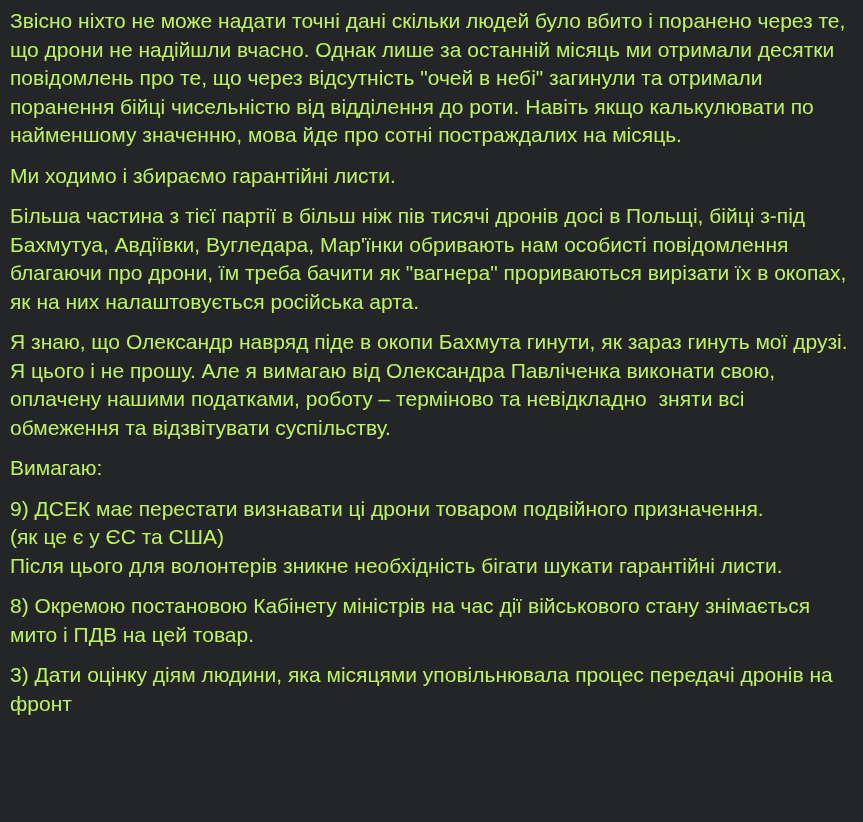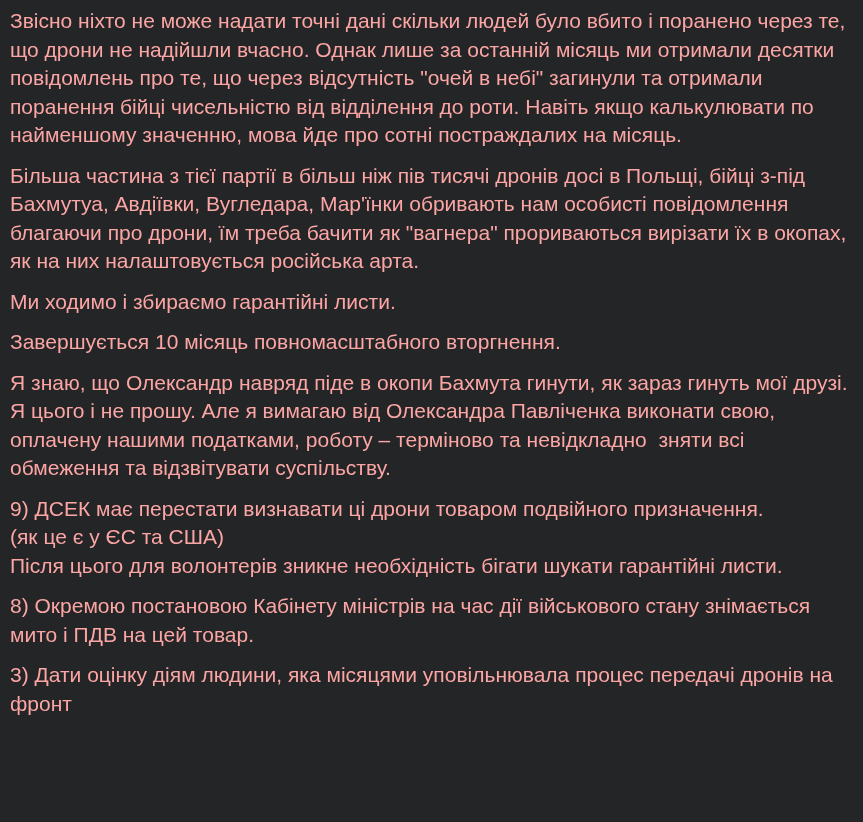--- a/index.html
+++ b/index.html
@@ -10,36 +10,36 @@
     background: #242526;
     overflow: hidden;
     box-sizing: border-box;
   }
   .post-text {
     padding: 7px 12px 0 10px;
     font-family: "Liberation Sans", "DejaVu Sans", sans-serif;
     font-size: 21px;
     line-height: 28.5px;
     font-weight: 400;
-    color: #fca5a5;
+    color: #bef264;
     -webkit-font-smoothing: antialiased;
   }
   .post-text p {
     margin: 0 0 12px 0;
     white-space: pre-wrap; 
     word-wrap: break-word;
   }
 </style>
 </head>
 <body>
 
 <div class="post-text">
   <p>Звісно ніхто не може надати точні дані скільки людей було вбито і поранено через те, що дрони не надійшли вчасно. Однак лише за останній місяць ми отримали десятки повідомлень про те, що через відсутність "очей в небі" загинули та отримали поранення бійці чисельністю від відділення до роти. Навіть якщо калькулювати по найменшому значенню, мова йде про сотні постраждалих на місяць.</p>
+  <p>Ми ходимо і збираємо гарантійні листи.</p>
   <p>Більша частина з тієї партії в більш ніж пів тисячі дронів досі в Польщі, бійці з-під Бахмутуа, Авдіївки, Вугледара, Мар'їнки обривають нам особисті повідомлення благаючи про дрони, їм треба бачити як "вагнера" прориваються вирізати їх в окопах, як на них налаштовується російська арта.</p>
-  <p>Ми ходимо і збираємо гарантійні листи.</p>
-  <p>Завершується 10 місяць повномасштабного вторгнення.</p>
   <p>Я знаю, що Олександр навряд піде в окопи Бахмута гинути, як зараз гинуть мої друзі. Я цього і не прошу. Але я вимагаю від Олександра Павліченка виконати свою, оплачену нашими податками, роботу – терміново та невідкладно  зняти всі обмеження та відзвітувати суспільству.</p>
+  <p>Вимагаю:</p>
   <p>9) ДСЕК має перестати визнавати ці дрони товаром подвійного призначення.
 (як це є у ЄС та США)
 Після цього для волонтерів зникне необхідність бігати шукати гарантійні листи.</p>
   <p>8) Окремою постановою Кабінету міністрів на час дії військового стану знімається мито і ПДВ на цей товар.</p>
   <p>3) Дати оцінку діям людини, яка місяцями уповільнювала процес передачі дронів на фронт</p>
 </div>
 
 </body></html>

